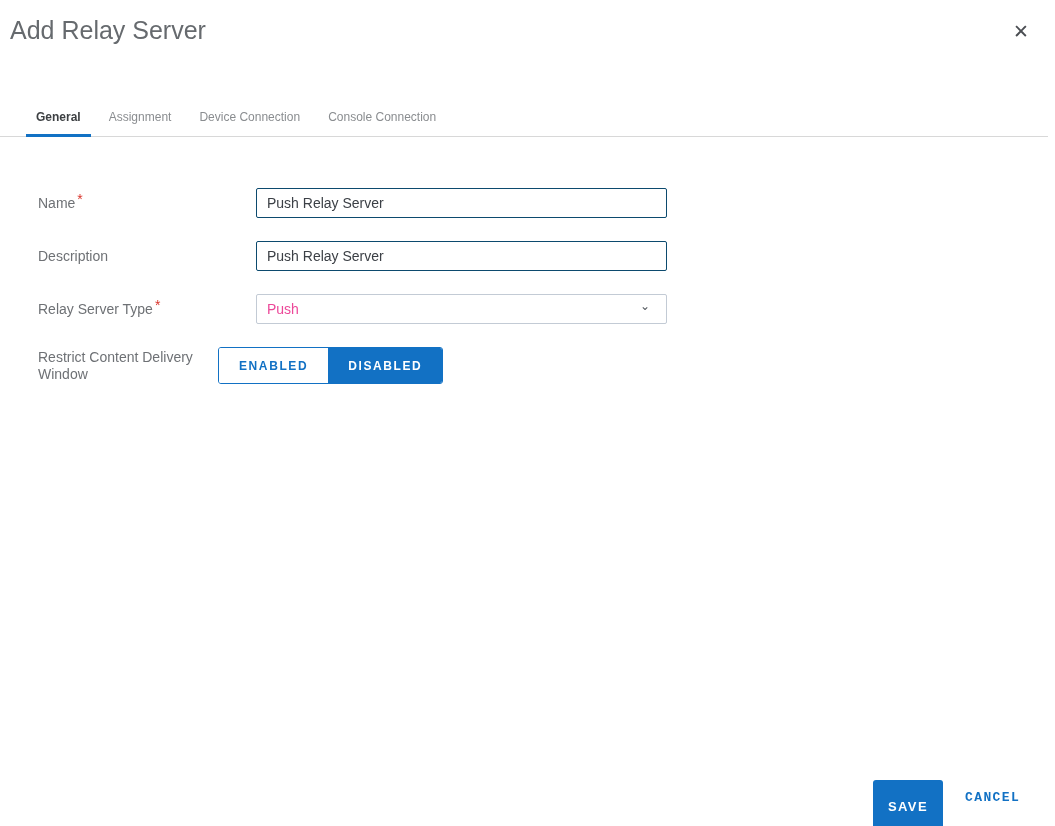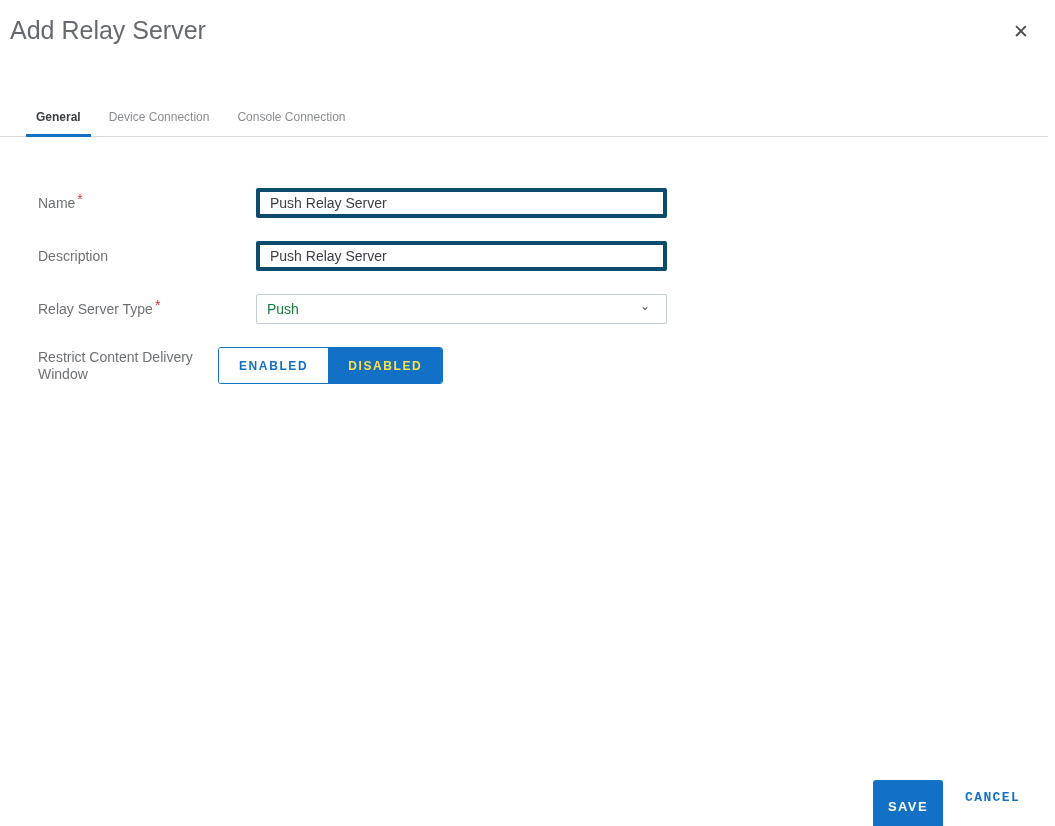--- a/index.html
+++ b/index.html
@@ -44,44 +44,44 @@
     width: 218px; flex: 0 0 218px; font-size: 14px; color: #6e7175;
     line-height: 30px;
   }
   .field-label .label-text { display: inline; }
   .wrap-label { max-width: 180px; line-height: 17px; padding-top: 2px; }
   .req {
     color: #d9342b; font-size: 14px; vertical-align: 4px; margin-left: 2px;
     line-height: 0;
   }
   .text-input {
-    width: 411px; height: 30px; border: 4px solid #0c4a6e; border-radius: 2px;
+    width: 411px; height: 30px; border: 1px solid #0c4a6e; border-radius: 2px;
     font-size: 14px; color: #3c4046; padding: 0 10px; background: #fff;
     font-family: "Liberation Sans", sans-serif; outline: none;
   }
   .select-box {
     width: 411px; height: 30px; border: 1px solid #c3cbd5; border-radius: 2px;
     background: #fff; display: flex; align-items: center;
     padding: 0 10px; cursor: pointer; position: relative;
   }
-  .select-value { font-size: 14px; color: #15803d; flex: 1; }
+  .select-value { font-size: 14px; color: #ec4899; flex: 1; }
   .chevron { font-size: 12px; color: #555a60; position: absolute; right: 16px; top: 4px; }
 
   
   .toggle {
     display: inline-flex; border: 1px solid #1271c4; border-radius: 3px;
     overflow: hidden; height: 37px; cursor: pointer;
   }
   .toggle-seg {
     border: none; font-family: "Liberation Sans", sans-serif;
     font-size: 12px; font-weight: 700; letter-spacing: 1.6px;
     padding: 0 20px; cursor: pointer; height: 100%; text-align: right;
   }
   .toggle-seg.off { background: #ffffff; color: #1271c4; }
-  .toggle-seg.on  { background: #1271c4; color: #fde047; }
+  .toggle-seg.on  { background: #1271c4; color: #ffffff; }
 
   
   .save-btn {
     position: absolute; left: 873px; top: 780px; width: 70px; height: 52px;
     background: #1271c4; color: #ffffff; border: none; border-radius: 3px;
     font-size: 13px; font-weight: 700; letter-spacing: 1.4px; cursor: pointer;
     font-family: "Liberation Sans", sans-serif;
   }
   .cancel-btn {
     position: absolute; left: 965px; top: 780px; height: 35px; line-height: 35px;
@@ -93,20 +93,21 @@
 </head>
 <body>
 
 <h1 class="dialog-title">Add Relay Server</h1>
 <button class="close-btn">
   <span>✕</span>
 </button>
 
 <nav class="tabs-bar">
   <button class="tab active">General</button>
+  <button class="tab">Assignment</button>
   <button class="tab">Device Connection</button>
   <button class="tab">Console Connection</button>
 </nav>
 
 <div class="form">
 
   <div class="form-row">
     <label class="field-label">
       <span class="label-text">Name</span><span class="req">*</span>
     </label>

